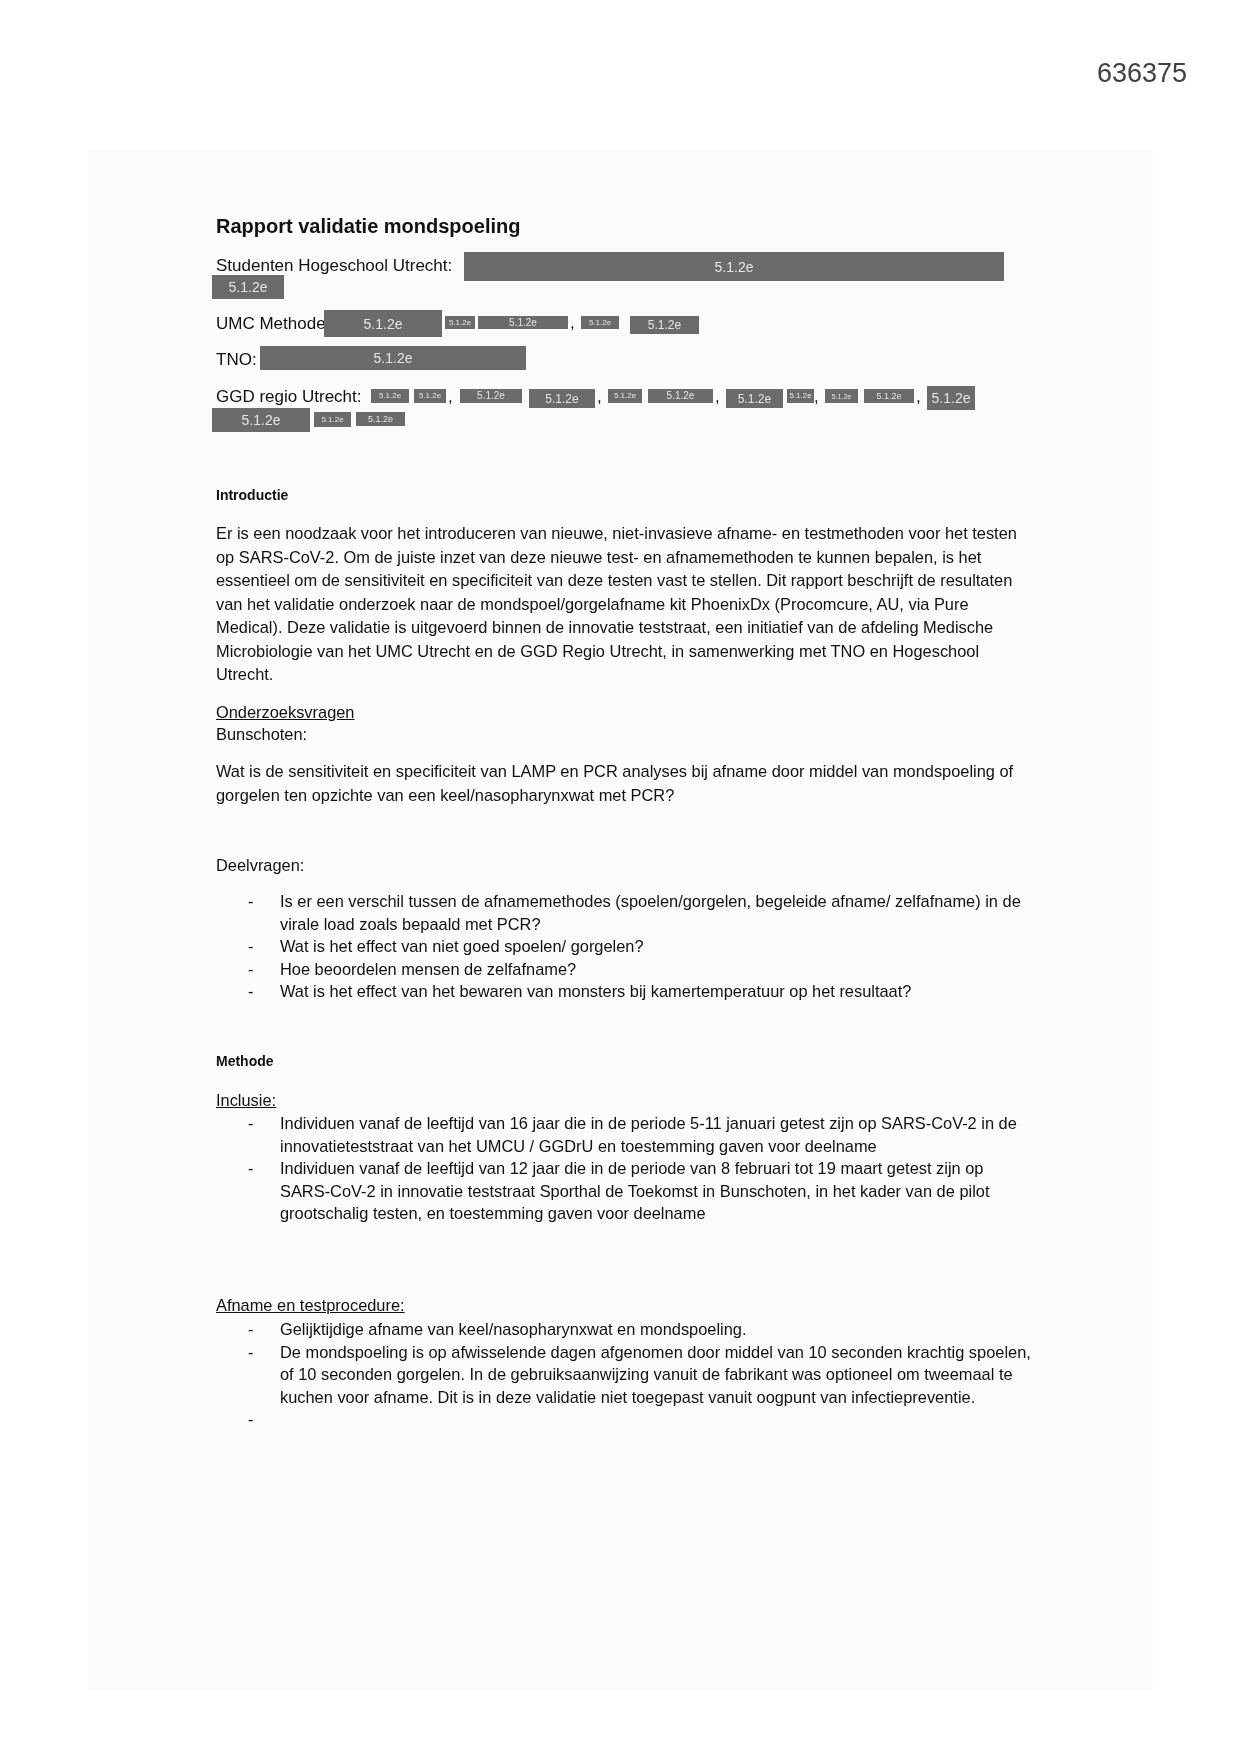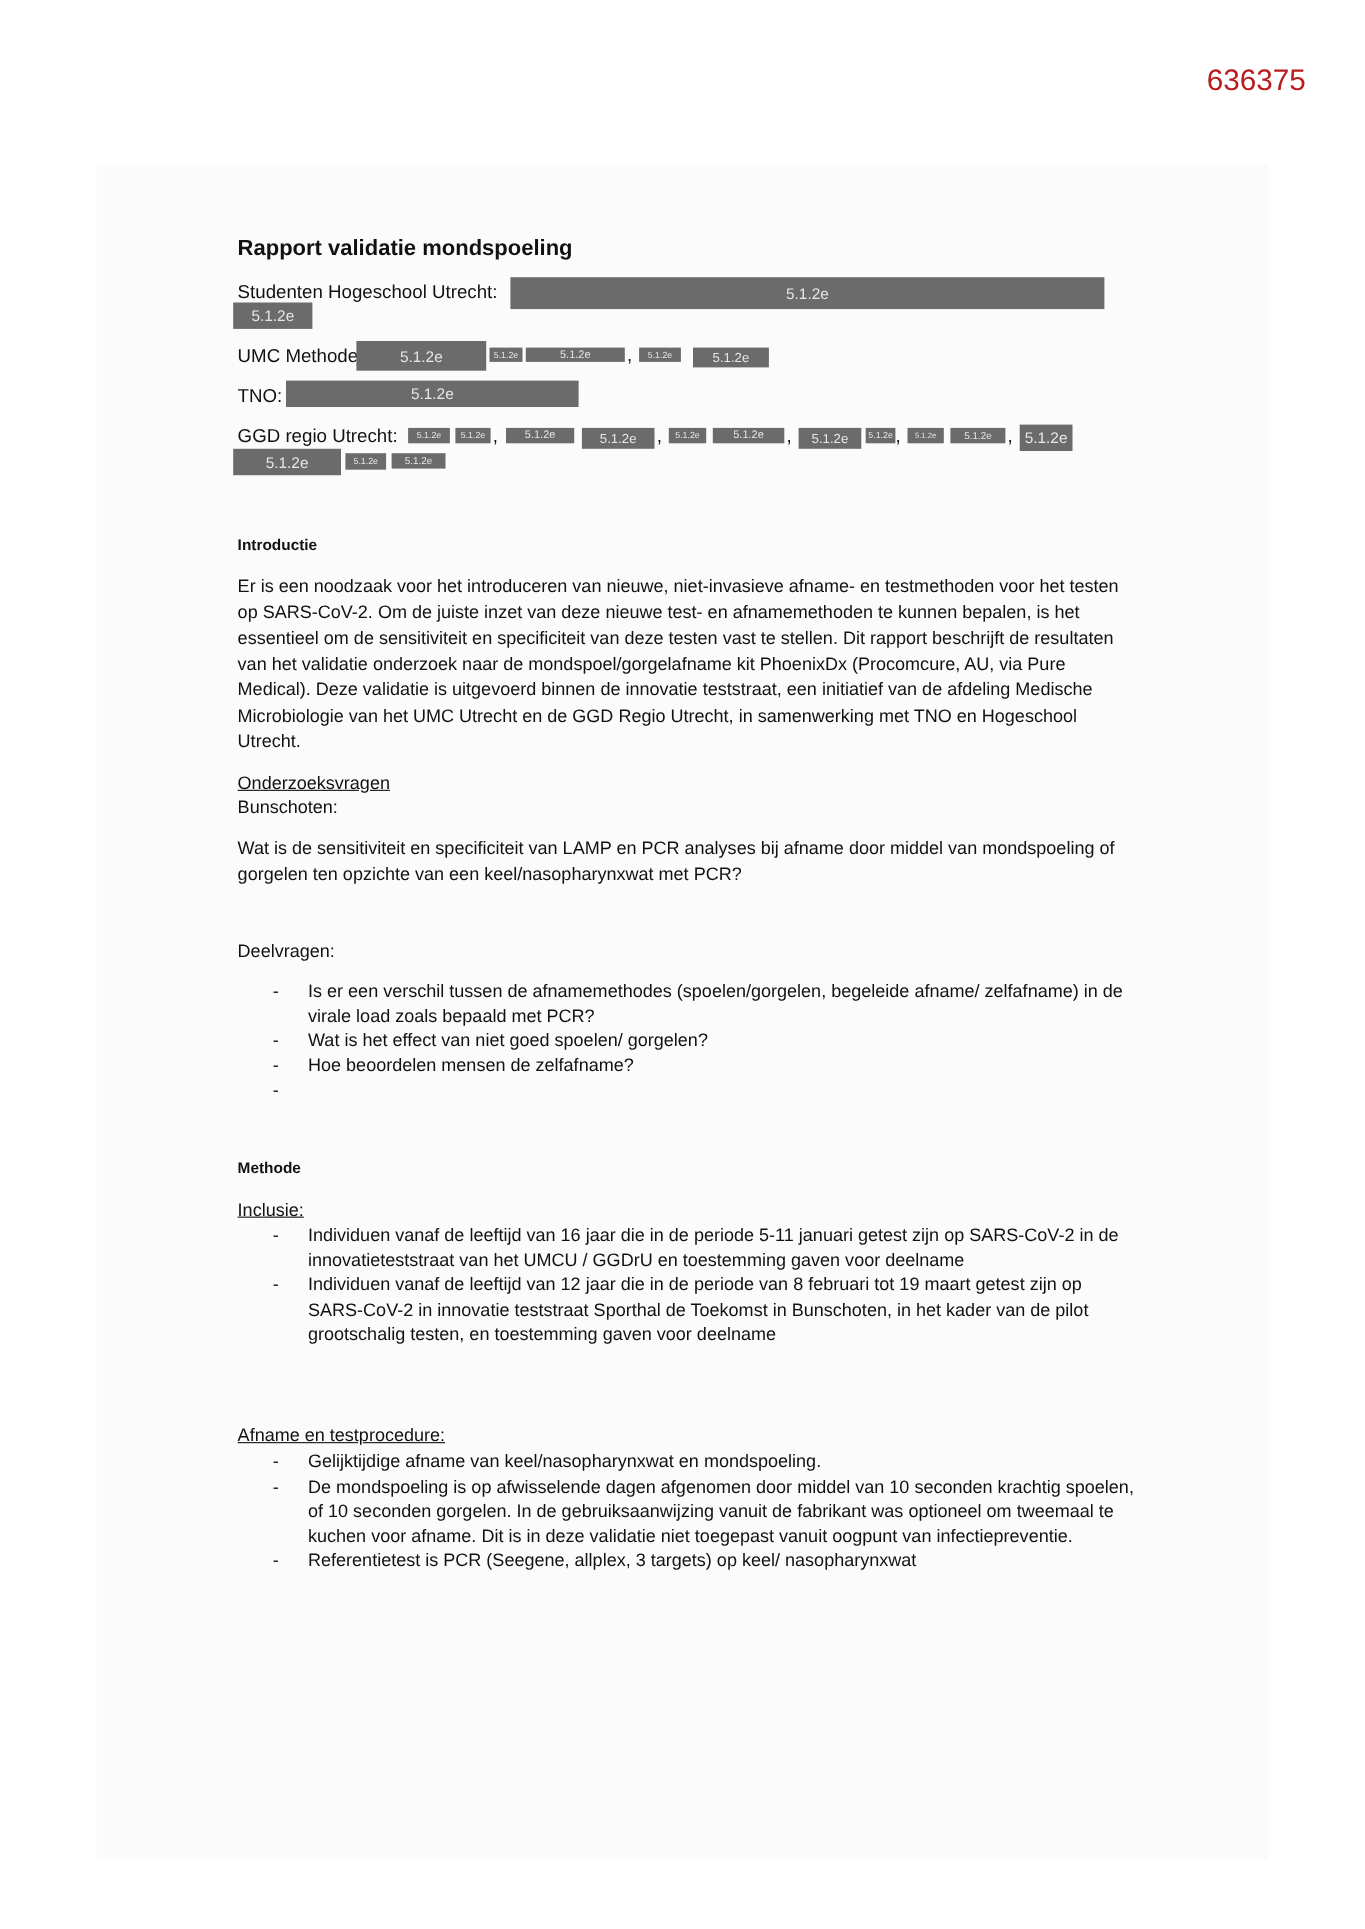--- a/index.html
+++ b/index.html
@@ -1,18 +1,18 @@
 <!DOCTYPE html>
 <html><head>
 <meta charset="utf-8">
 <style>
   html, body { margin: 0; padding: 0; background: #ffffff; }
   body { width: 1241px; height: 1754px; position: relative; font-family: "Liberation Sans", sans-serif; color: #111; overflow: hidden; }
   .page-shade { position: absolute; left: 88px; top: 150px; width: 1065px; height: 1540px; background: #fbfbfb; }
-  .doc-number { position: absolute; left: 1097px; top: 58px; font-size: 27px; color: #b91c1c; }
+  .doc-number { position: absolute; left: 1097px; top: 58px; font-size: 27px; color: #404040; }
   .content { position: absolute; left: 216px; top: 0; width: 810px; }
   .title { position: absolute; top: 215px; left: 0; font-size: 20px; font-weight: bold; }
   .row { position: absolute; left: 0; font-size: 17px; white-space: nowrap; }
   .redact { position: absolute; background: #6b6b6b; color: #e6e6e6; text-align: left; font-size: 13px; line-height: 1; display: flex; align-items: center; justify-content: center; }
   .comma { position: absolute; font-size: 17px; }
   .h2 { position: absolute; left: 0; font-size: 14px; font-weight: bold; }
   .para { position: absolute; left: 0; width: 810px; font-size: 16.4px; line-height: 23.5px; }
   .u { text-decoration: underline; }
   .lbl { position: absolute; left: 0; font-size: 16.4px; }
   ul.dash { position: absolute; left: 0; margin: 0; padding: 0; list-style: none; width: 820px; font-size: 16.4px; line-height: 22.5px; }
@@ -71,30 +71,30 @@
 
   <div class="lbl u" style="top:703px">Onderzoeksvragen</div>
   <div class="lbl" style="top:725px">Bunschoten:</div>
   <div class="para" style="top:760px">Wat is de sensitiviteit en specificiteit van LAMP en PCR analyses bij afname door middel van mondspoeling of gorgelen ten opzichte van een keel/nasopharynxwat met PCR?</div>
 
   <div class="lbl" style="top:856px">Deelvragen:</div>
   <ul class="dash" style="top:890px">
     <li><span class="mk">-</span><span>Is er een verschil tussen de afnamemethodes (spoelen/gorgelen, begeleide afname/ zelfafname) in de virale load zoals bepaald met PCR?</span></li>
     <li><span class="mk">-</span><span>Wat is het effect van niet goed spoelen/ gorgelen?</span></li>
     <li><span class="mk">-</span><span>Hoe beoordelen mensen de zelfafname?</span></li>
-    <li><span class="mk">-</span></li>
+    <li><span class="mk">-</span><span>Wat is het effect van het bewaren van monsters bij kamertemperatuur op het resultaat?</span></li>
   </ul>
 
   <div class="h2" style="top:1053px">Methode</div>
   <div class="lbl u" style="top:1091px">Inclusie:</div>
   <ul class="dash" style="top:1112px">
     <li><span class="mk">-</span><span>Individuen vanaf de leeftijd van 16 jaar die in de periode 5-11 januari getest zijn op SARS-CoV-2 in de innovatieteststraat van het UMCU / GGDrU en toestemming gaven voor deelname</span></li>
     <li><span class="mk">-</span><span>Individuen vanaf de leeftijd van 12 jaar die in de periode van 8 februari tot 19 maart getest zijn op SARS-CoV-2 in innovatie teststraat Sporthal de Toekomst in Bunschoten, in het kader van de pilot grootschalig testen, en toestemming gaven voor deelname</span></li>
   </ul>
 
   <div class="lbl u" style="top:1296px">Afname en testprocedure:</div>
   <ul class="dash" style="top:1318px">
     <li><span class="mk">-</span><span>Gelijktijdige afname van keel/nasopharynxwat en mondspoeling.</span></li>
     <li><span class="mk">-</span><span>De mondspoeling is op afwisselende dagen afgenomen door middel van 10 seconden krachtig spoelen, of 10 seconden gorgelen. In de gebruiksaanwijzing vanuit de fabrikant was optioneel om tweemaal te kuchen voor afname. Dit is in deze validatie niet toegepast vanuit oogpunt van infectiepreventie.</span></li>
-    <li><span class="mk">-</span><span>Referentietest is PCR (Seegene, allplex, 3 targets) op keel/ nasopharynxwat</span></li>
+    <li><span class="mk">-</span></li>
   </ul>
 
 </div>
 
 </body></html>

